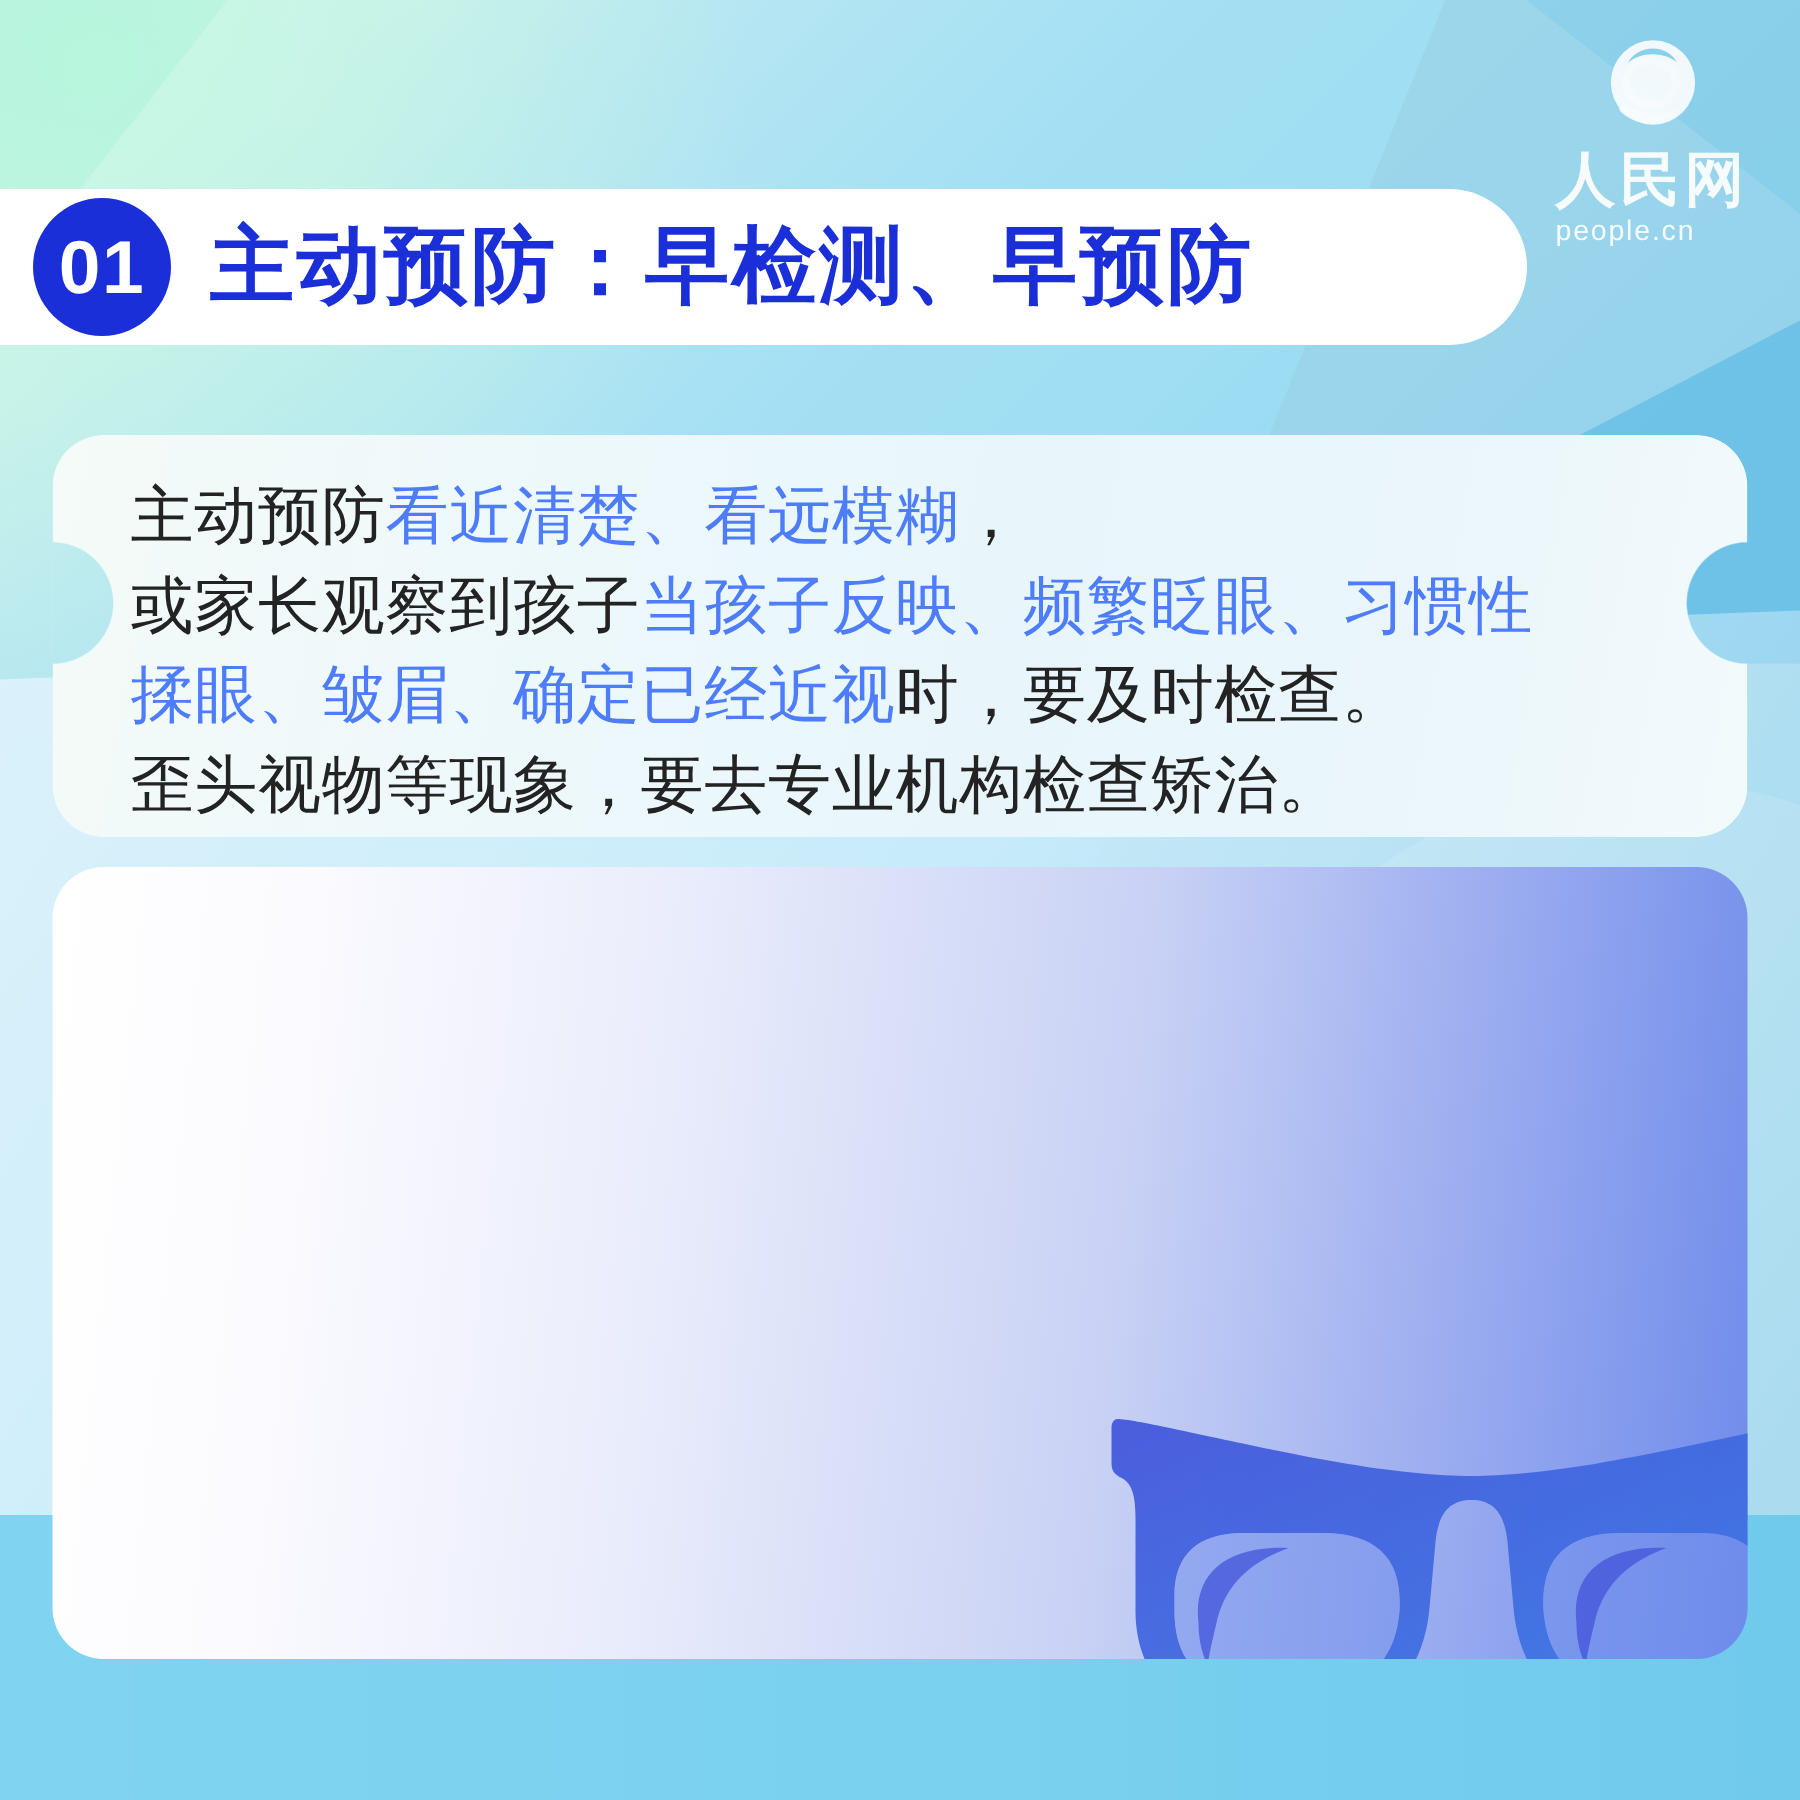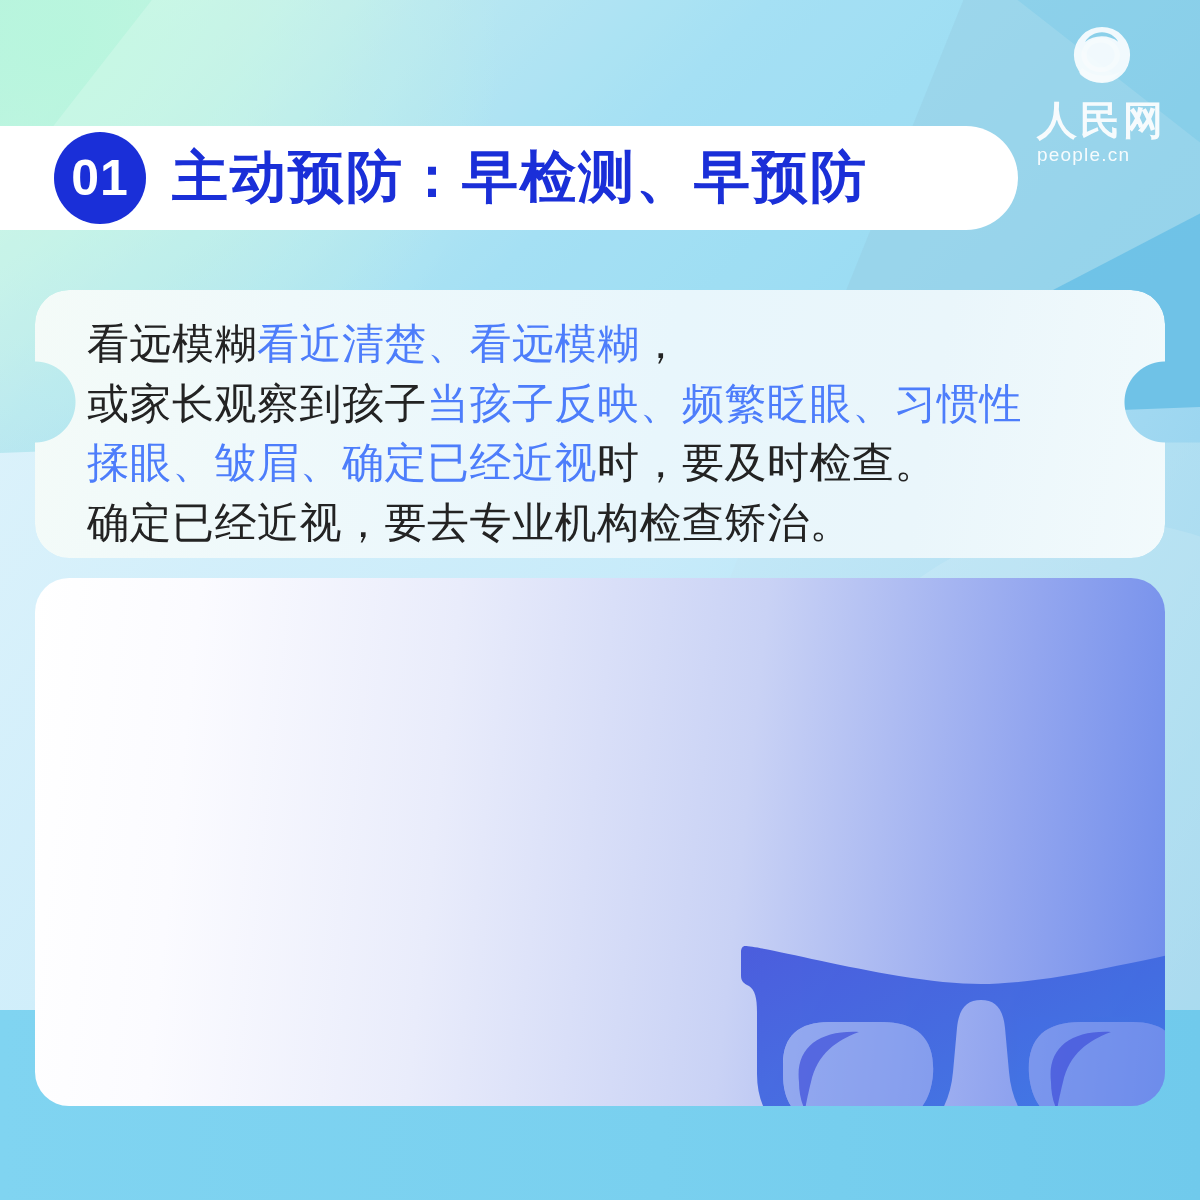--- a/index.html
+++ b/index.html
@@ -72,21 +72,21 @@
     color:#ffffff; font-size:19px; font-weight:400; letter-spacing:1.2px;
     margin-top:5px; font-family:"Liberation Sans",sans-serif;
   }
 
   
   #header-bar {
     position:absolute; left:0; top:126px; width:1018px; height:104px;
     background:#ffffff;
     border-radius:0 52px 52px 0;
     z-index:5;
-    display:flex; align-items:center;padding-left:32px;
+    display:flex; align-items:center;
   }
   #header-badge {
     width:92px; height:92px; border-radius:50%;
     background:#1A2FD8;
     margin-left:22px;
     display:flex; align-items:center; justify-content:center;
     flex:0 0 auto;
   }
   #header-badge span {
     color:#ffffff; font-size:50px; font-weight:700; letter-spacing:1px;
@@ -162,24 +162,24 @@
 
 <div id="header-bar">
   <div id="header-badge">
     <span>01</span>
   </div>
   <div id="header-title">主动预防：早检测、早预防</div>
 </div>
 
 <div id="card-info">
   <div id="info-text">
-    <span>看远模糊</span><span class="hl">看近清楚、看远模糊</span><span>，</span><br>
+    <span>主动预防</span><span class="hl">看近清楚、看远模糊</span><span>，</span><br>
     <span>或家长观察到孩子</span><span class="hl">当孩子反映、频繁眨眼、习惯性</span><br>
     <span class="hl">揉眼、皱眉、确定已经近视</span><span>时，要及时检查。</span><br>
-    <span>确定已经近视，要去专业机构检查矫治。</span>
+    <span>歪头视物等现象，要去专业机构检查矫治。</span>
   </div>
 </div>
 
 <div id="card-advice">
 
   <svg id="glasses" viewBox="0 0 470 300">
     <defs>
       <linearGradient id="gl" x1="0" y1="0" x2="1" y2="1">
         <stop offset="0%" stop-color="#4558DC"></stop>
         <stop offset="100%" stop-color="#3D7FE6"></stop>

